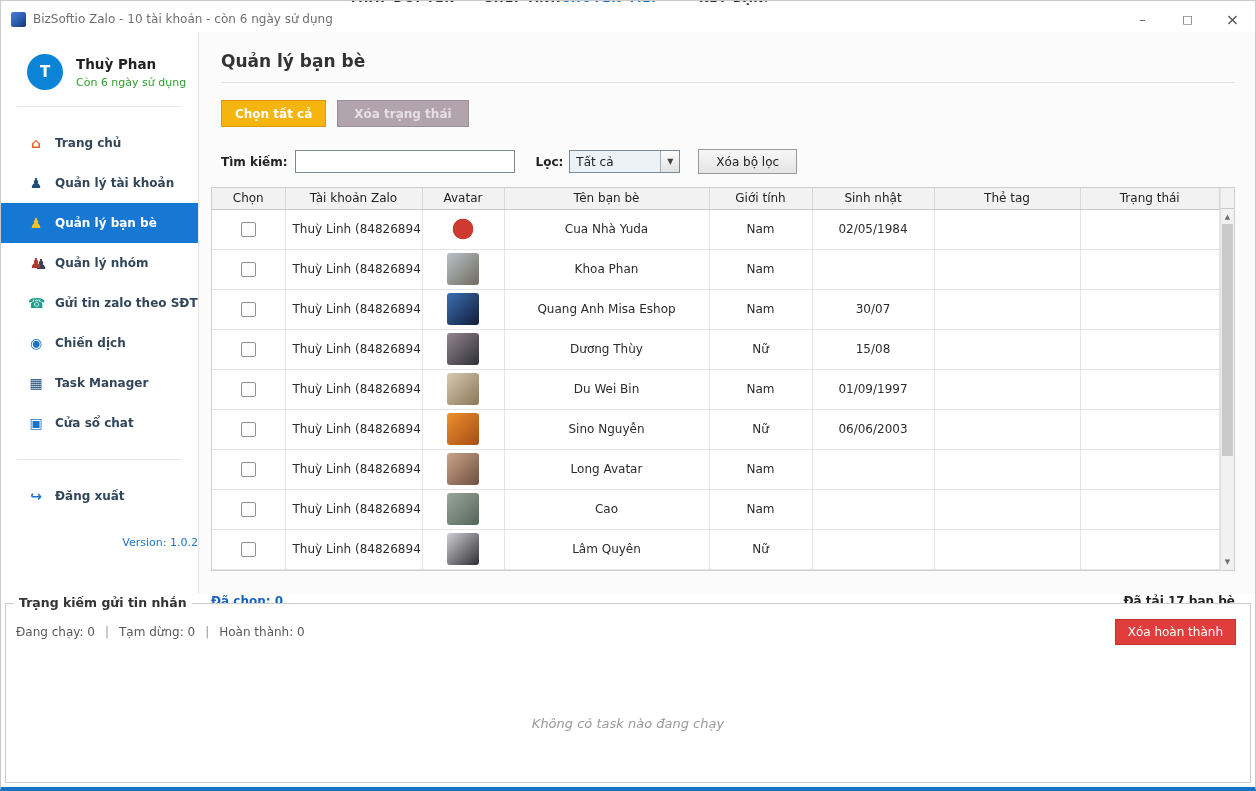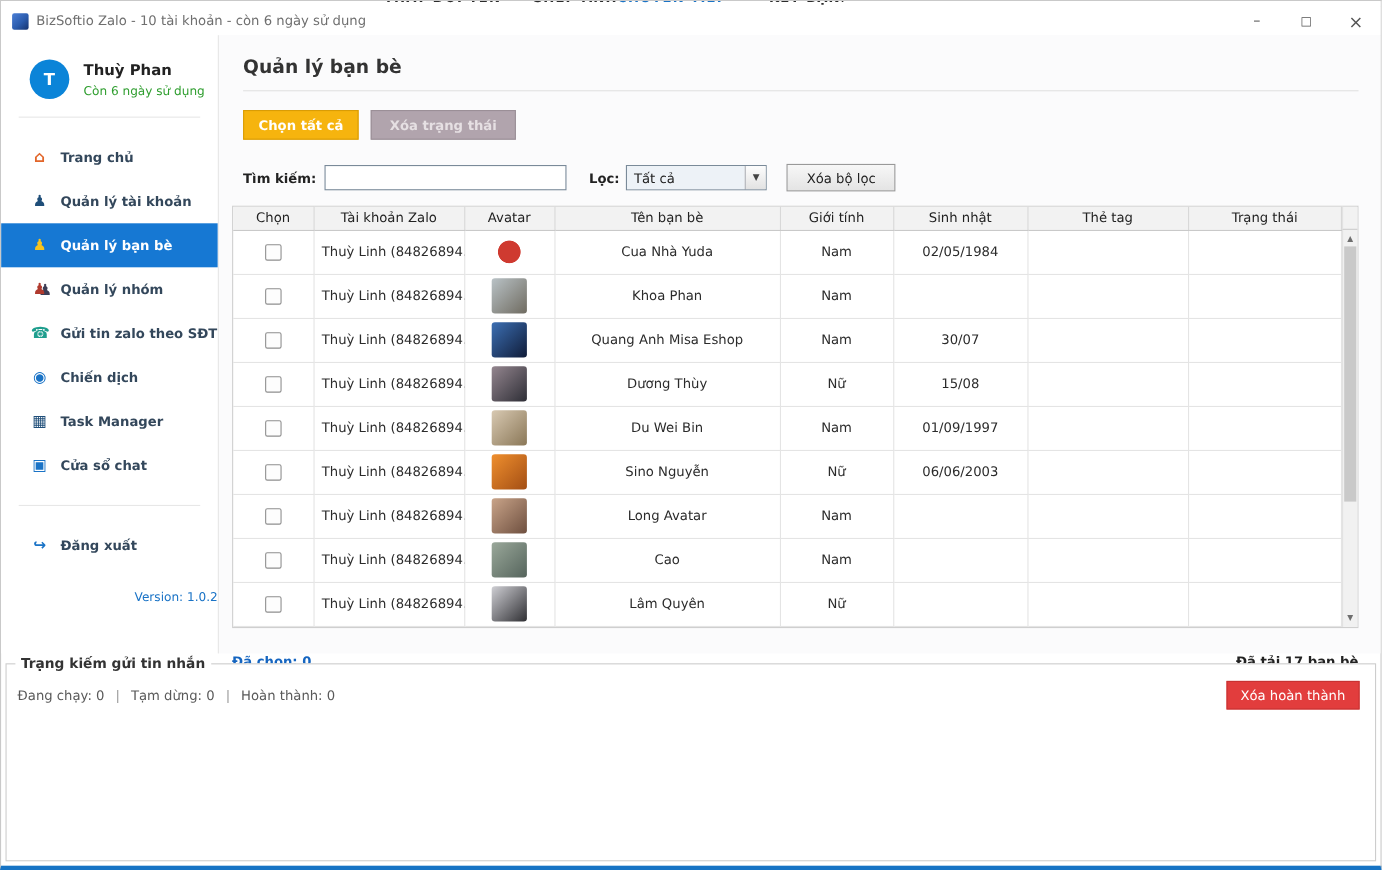--- a/index.html
+++ b/index.html
@@ -52,21 +52,21 @@
   .btn.yellow { background:#f6b40e; border-color:#d99c05; color:#fff; font-weight:bold; }
   .btn.disabled { background:#b1a4ad; border-color:#9b8f97; color:#e6e0e3; font-weight:bold; margin-left:3px; padding:0 16px; }
   .btn.plain { background:linear-gradient(#f7f7f7,#e4e4e4); border:1px solid #999; color:#222; height:25px; padding:0 17px; margin-left:18px; }
   .btn.red { background:#e23d3d; border-color:#c83232; color:#fff; height:26px; padding:0 12px; margin-left:auto; }
 
   .filter-row { margin:22px 0 0 10px; display:flex; align-items:center; }
   .lbl { font-weight:bold; color:#222; }
   .lbl.loc { margin-left:21px; }
   .search-input { width:220px; height:23px; border:1px solid #7a8a99; margin-left:7px; padding:0 5px;
                   font:inherit; font-size:12px; outline:none; background:#fff; }
-  .combo { width:128px; height:23px; border:1px solid #7a8a99; background:#fff; display:flex; align-items:stretch; margin-left:6px; cursor:pointer; }
+  .combo { width:111px; height:23px; border:1px solid #7a8a99; background:#fff; display:flex; align-items:stretch; margin-left:6px; cursor:pointer; }
   .combo-text { flex:1; display:flex; align-items:center; padding:0 6px; background:#edf2f7; font-size:12px; color:#222; }
   .combo-arrow { width:19px; display:flex; align-items:center; justify-content:center;
                  background:linear-gradient(#fdfdfd,#e2e2e2); border-left:1px solid #abadb3; font-size:8px; color:#444; }
 
   
   .table-outer { position:relative; margin-top:13px; border:1px solid #cfcfcf; background:#fff; }
   table.grid { width:calc(100% - 14px); border-collapse:collapse; table-layout:fixed; }
   thead th { height:21px; background:#f2f2f2; border-right:1px solid #d8d8d8; border-bottom:1px solid #c9c9c9;
              font-weight:normal; font-size:12px; color:#222; }
   tbody td { height:40px; border-right:1px solid #e4e4e4; border-bottom:1px solid #e4e4e4;
@@ -347,15 +347,16 @@
     <div class="panel-head">
       <div class="counters">
         <span>Đang chạy: 0</span>
         <span class="sep">|</span>
         <span>Tạm dừng: 0</span>
         <span class="sep">|</span>
         <span>Hoàn thành: 0</span>
       </div>
       <button class="btn red">Xóa hoàn thành</button>
     </div>
+    <div class="empty-msg">Không có task nào đang chạy</div>
   </div>
 
 </div>
 
 </body></html>

